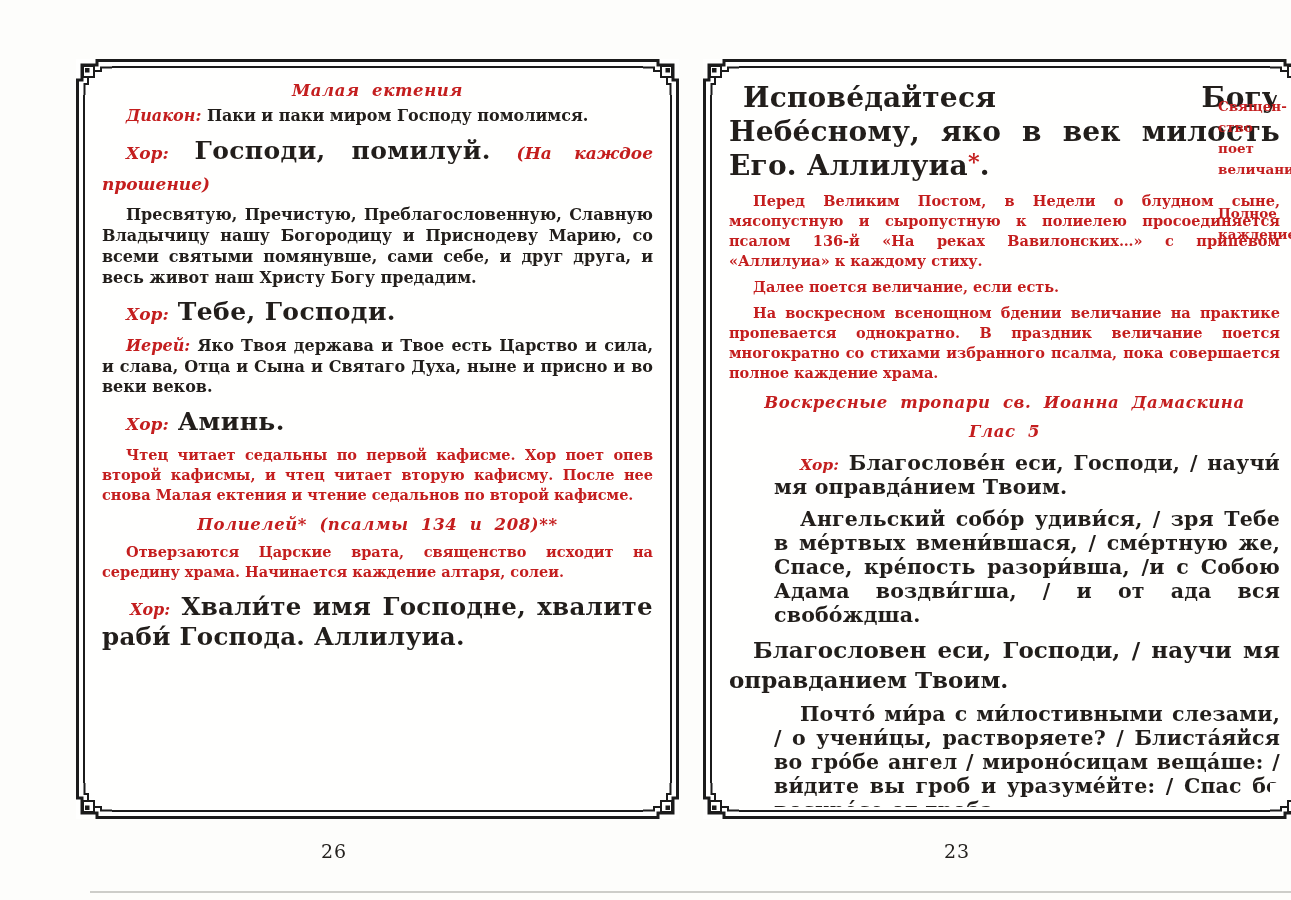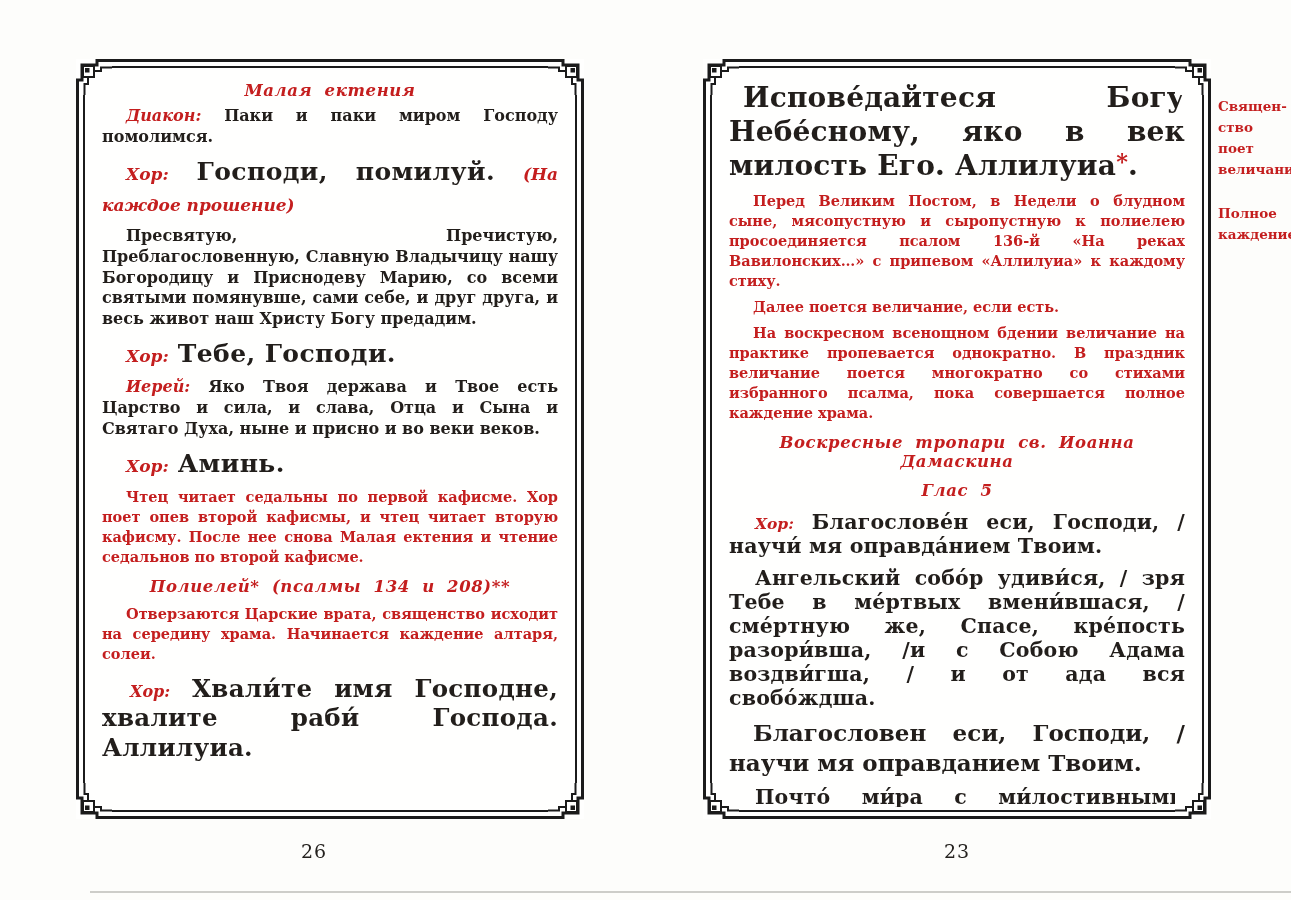--- a/index.html
+++ b/index.html
@@ -3,21 +3,21 @@
 <meta charset="utf-8">
 <style>
   html,body{margin:0;padding:0;}
   body{
     width:1291px;height:900px;position:relative;overflow:hidden;
     background:#fdfdfb;
     font-family:"DejaVu Serif","Liberation Serif",serif;
     color:#221e1b;
   }
   .page-frame{
-    position:absolute;top:59px;width:508px;height:760px;
+    position:absolute;top:59px;width:603px;height:760px;
     border:3px solid #1b1b1b;background:#fffffe;box-sizing:border-box;
   }
   #left-page{left:76px;}
   #right-page{left:703px;}
   .inner-border{position:absolute;inset:4px;border:2px solid #1b1b1b;pointer-events:none;}
   .content{
     position:absolute;inset:9px 11px;padding:10px 12px 8px 12px;
     display:flex;flex-direction:column;overflow:hidden;
   }
   .corner{position:absolute;width:36px;height:36px;z-index:3;}
@@ -67,33 +67,33 @@
   
   .big-verse{
     font-size:28px;font-weight:bold;line-height:1.22;
     text-align:justify;text-indent:14px;letter-spacing:0.2px;
   }
   .red-star{color:#c41e1e;font-size:0.8em;position:relative;top:-0.3em;font-weight:bold;}
 
   
   .tropar{
     font-size:20.5px;font-weight:bold;line-height:1.17;
-    text-align:justify;text-indent:26px;letter-spacing:0.2px;
+    text-align:justify;text-indent:26px;letter-spacing:0.2px;margin-left:45px;
   }
   .tropar .speaker{font-size:15.5px;letter-spacing:0;}
   .refrain{
     font-size:23px;font-weight:bold;line-height:1.28;
     text-align:justify;text-indent:24px;
   }
 
   .page-number{
     position:absolute;top:840px;width:508px;text-align:center;
     font-size:19px;color:#24211e;letter-spacing:1px;
   }
-  #page-number-left{left:60px;text-align:center;}
+  #page-number-left{left:80px;text-align:center;}
   #page-number-right{left:703px;}
 
   .margin-note{
     position:absolute;left:1218px;width:72px;
     color:#c41e1e;font-size:13.5px;font-weight:bold;line-height:1.55;
   }
   #margin-note-1{top:96px;}
   #margin-note-2{top:203px;}
 
   .book-edge{

